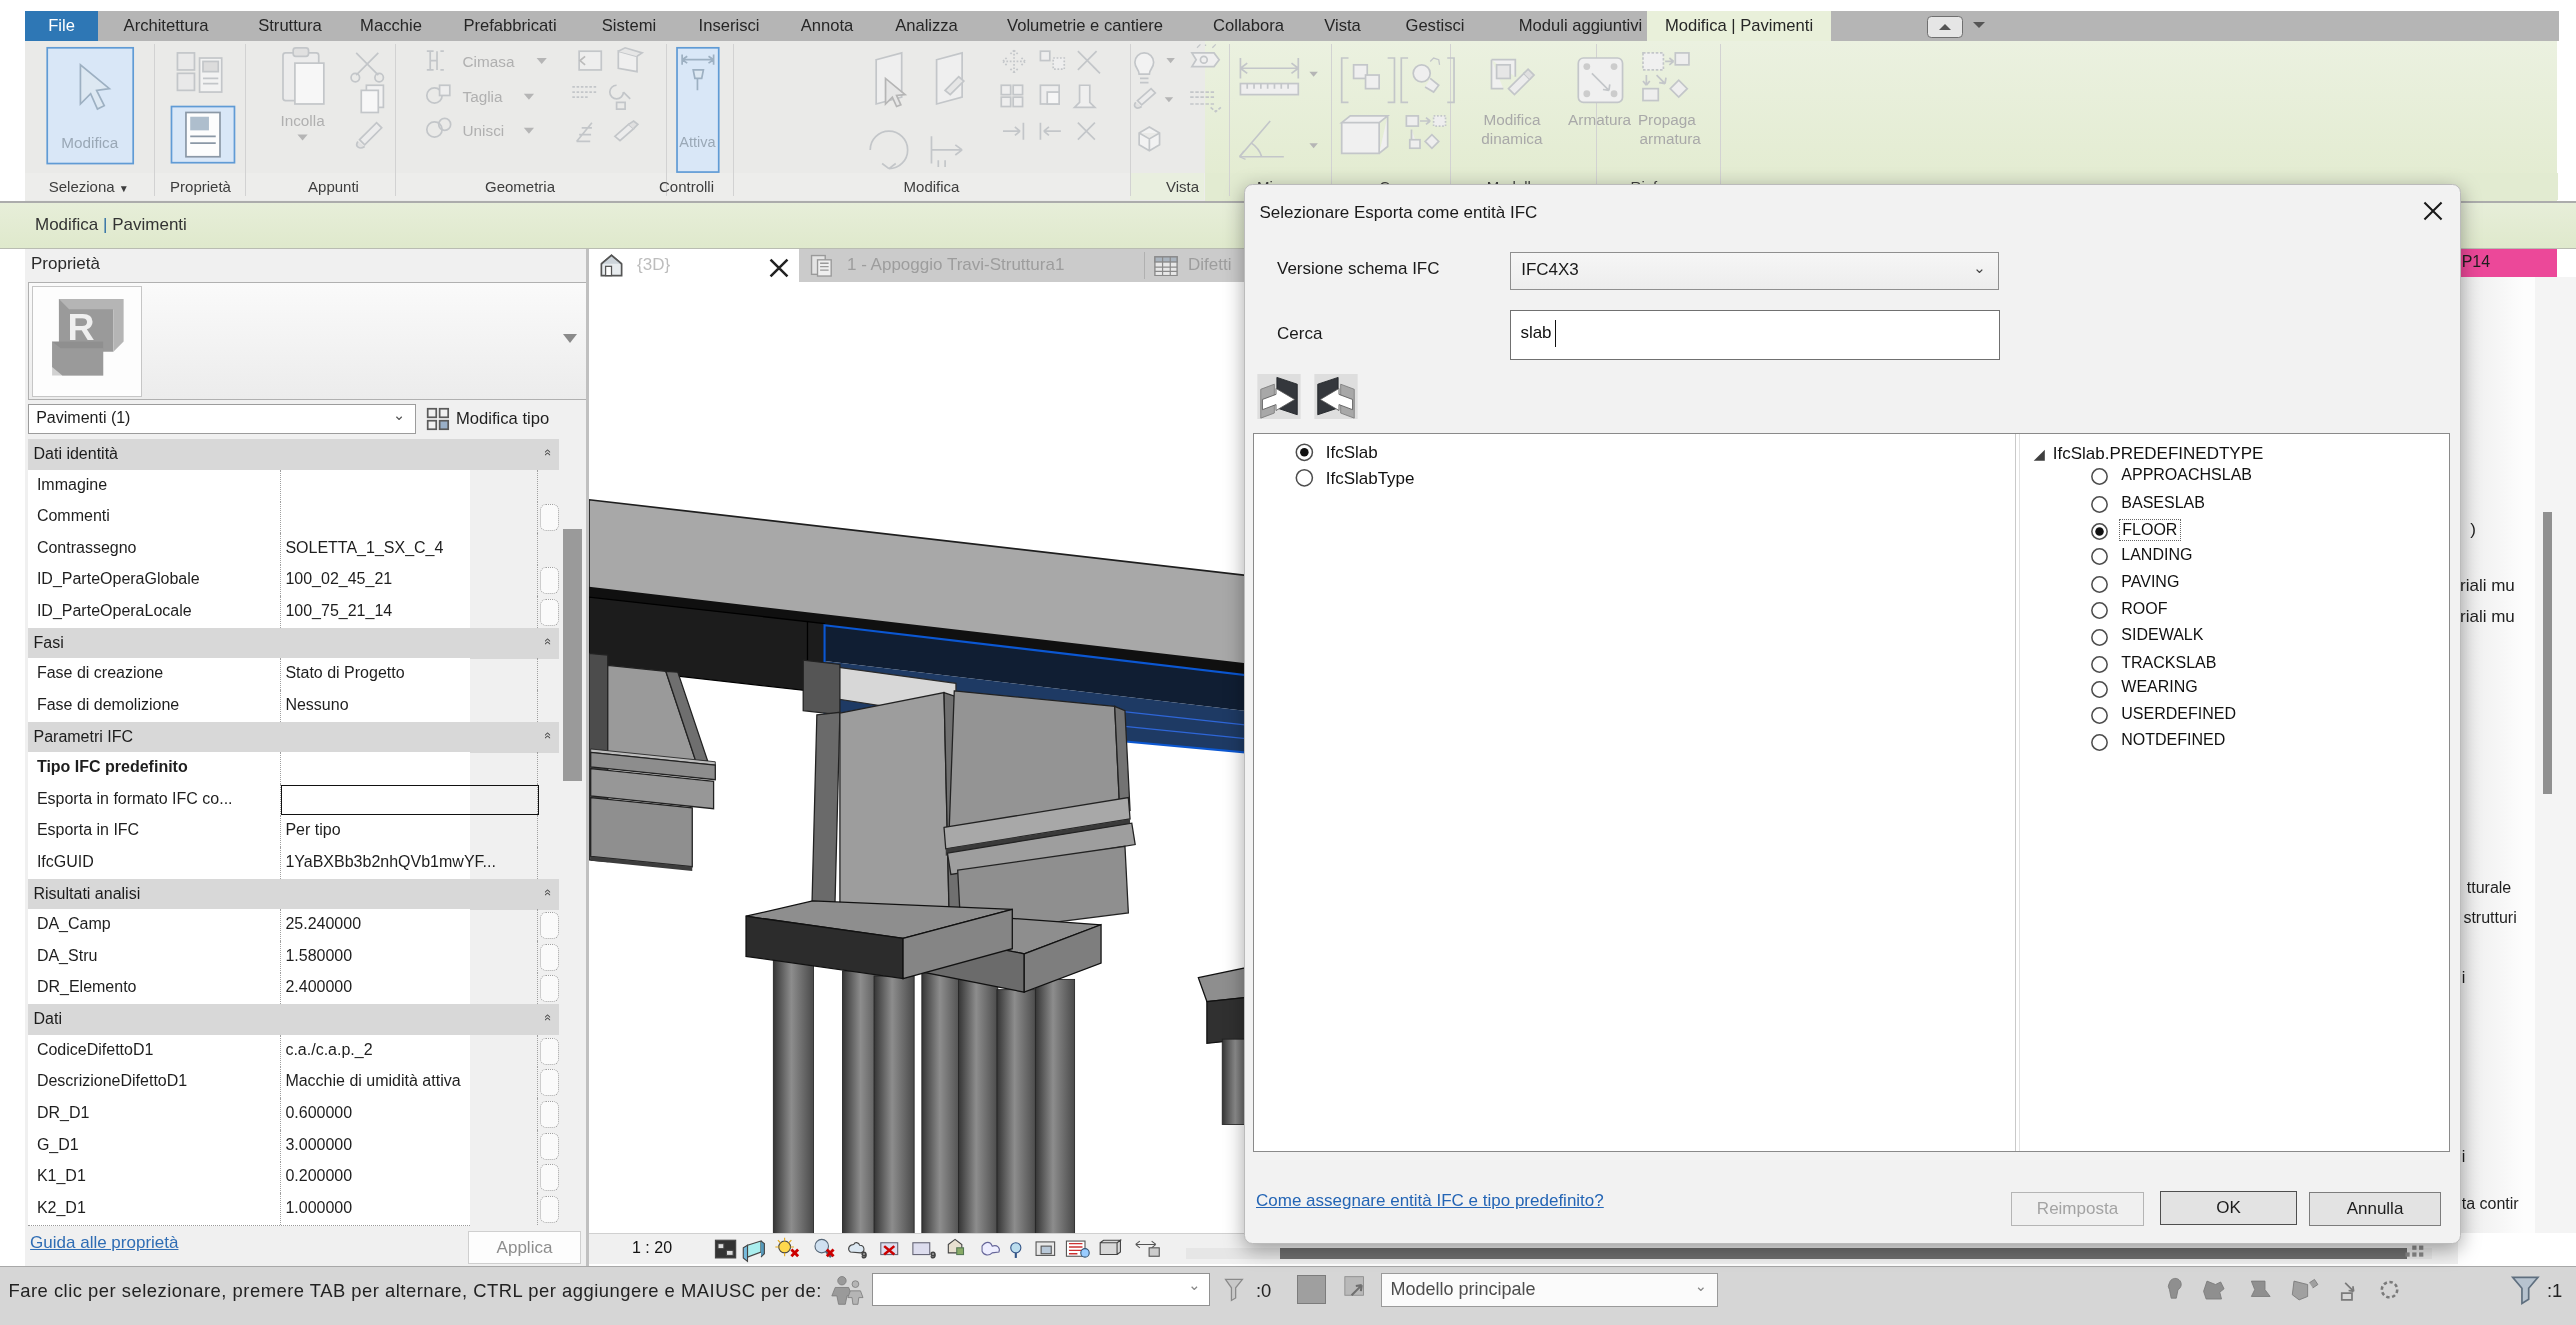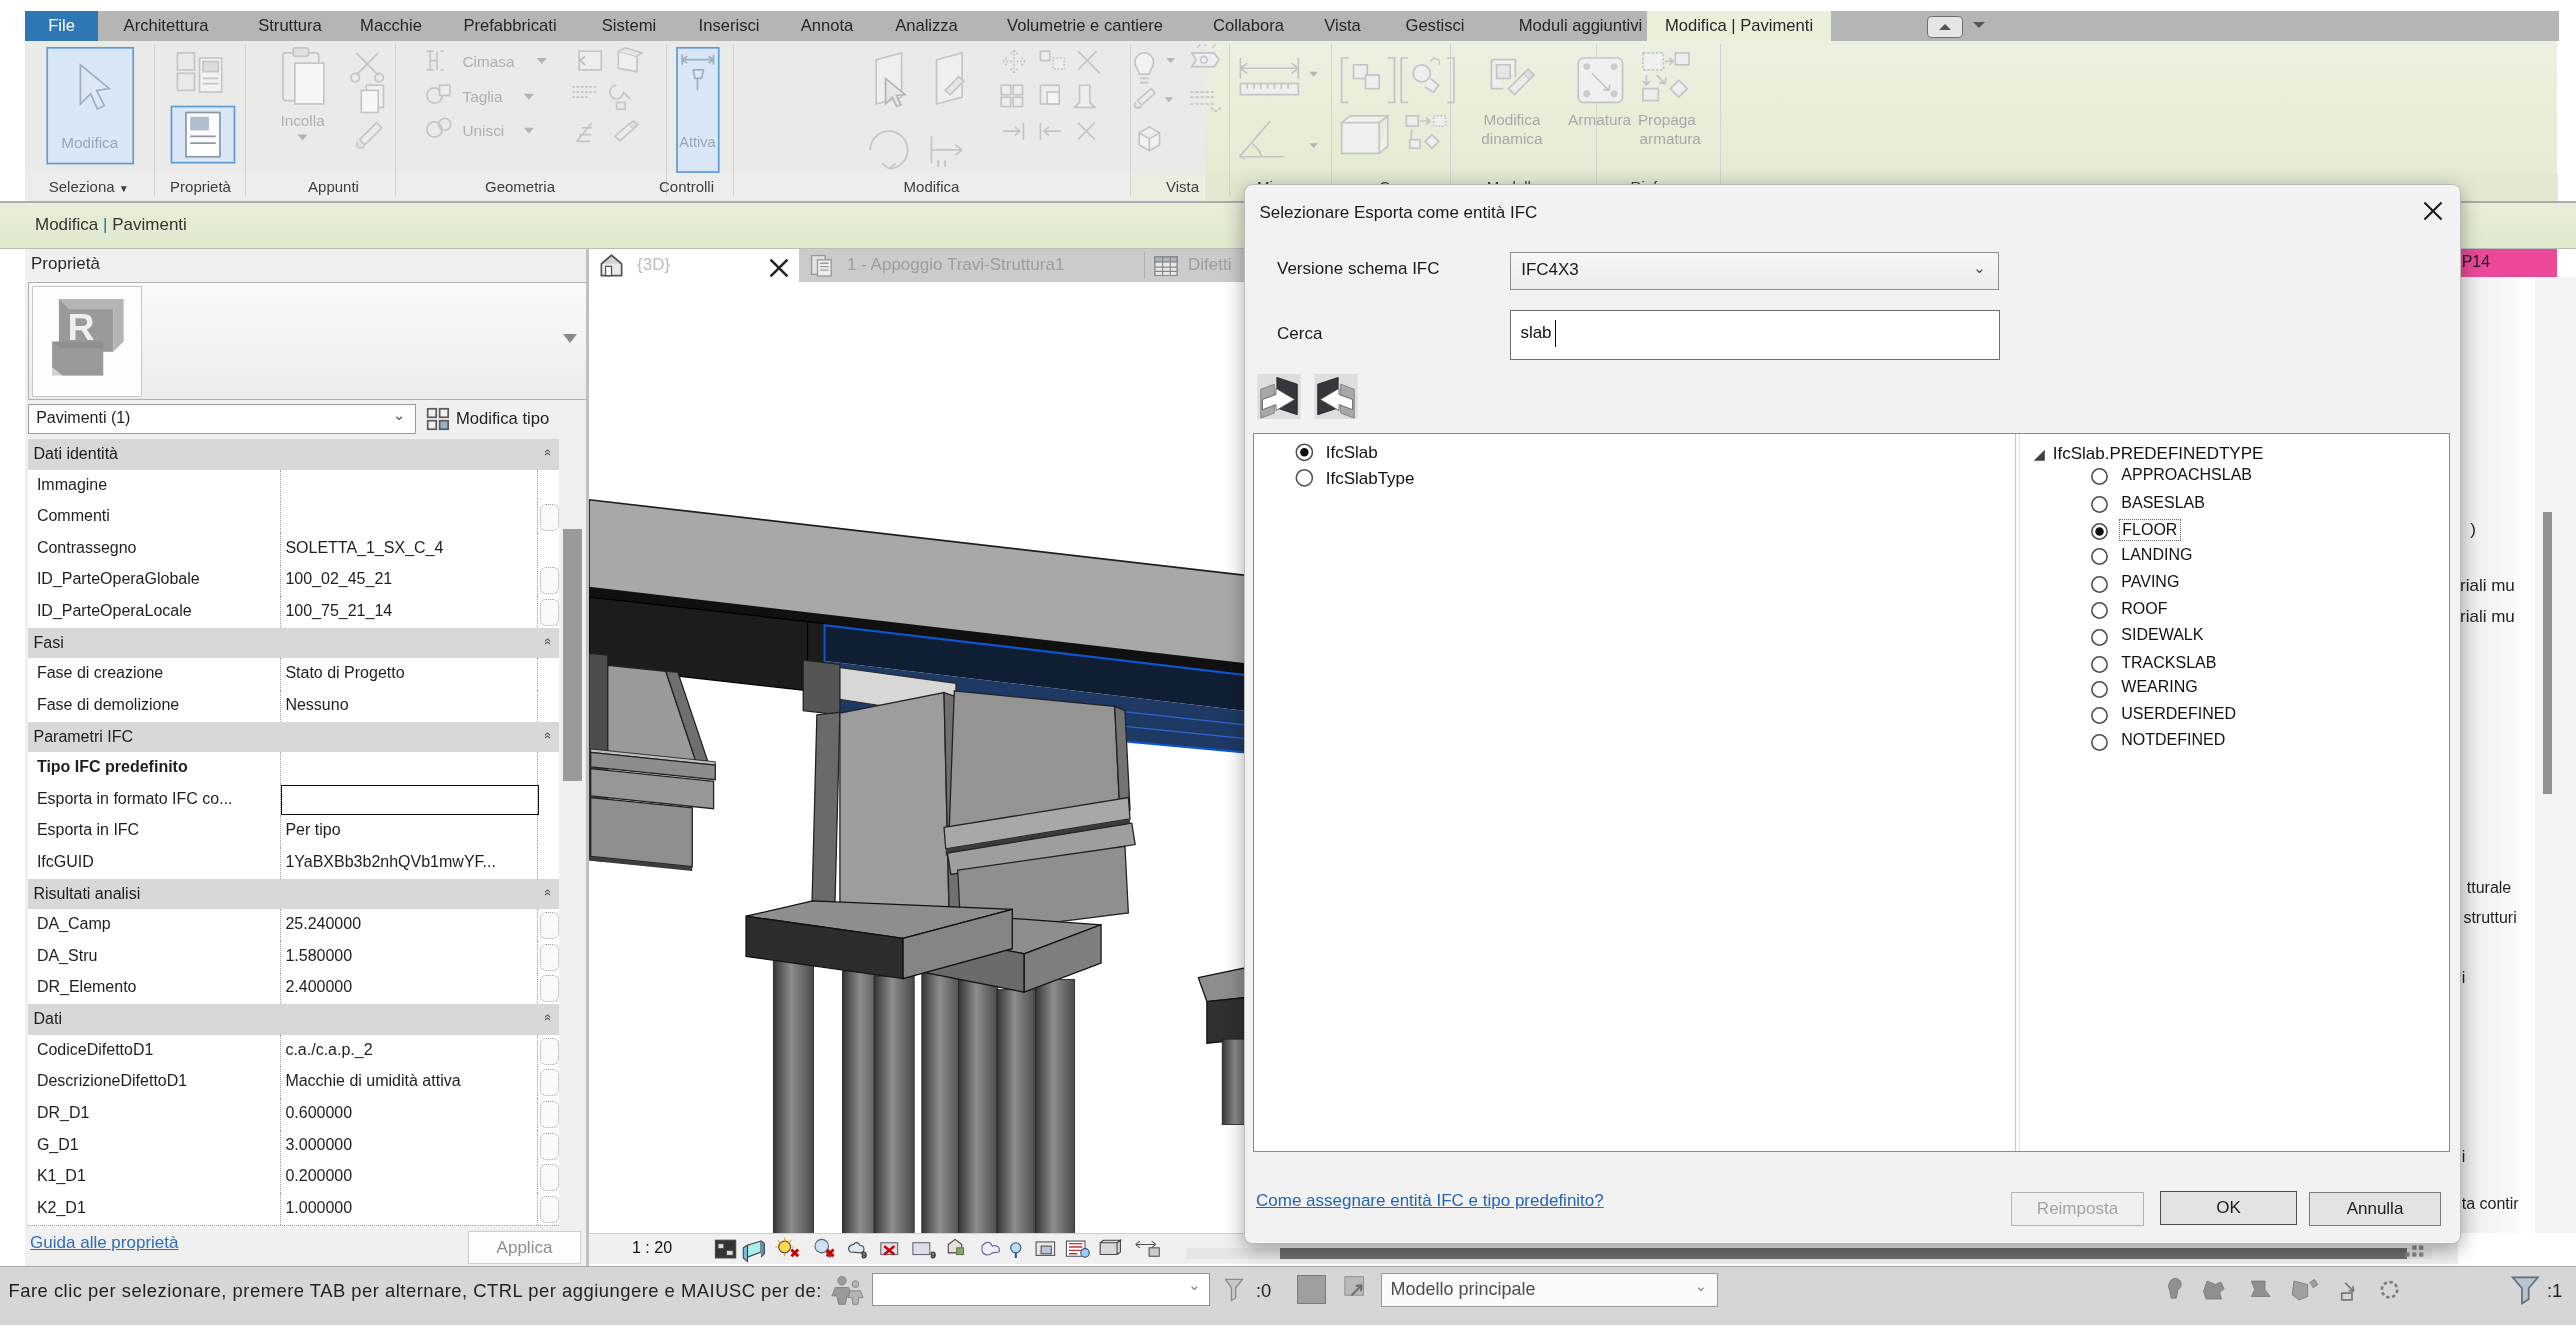--- a/index.html
+++ b/index.html
@@ -13,21 +13,21 @@
   
   #ribbon{left:25px;top:41px;width:2551px;height:160px;background:#eaeae8;border-bottom:0.9px solid #c3c3c3;}
   .gsep{position:absolute;top:3.4px;width:0.9px;height:152px;background:#d2d2d2;}
   .glabel{position:absolute;top:135px;height:22px;line-height:22px;font-size:15px;color:#3d3d3d;
           text-align:center;white-space:nowrap;}
   
   #greenband{left:0;top:203px;width:2576px;height:45px;background:linear-gradient(180deg,#e7eed9,#dfe9cc);border-bottom:0.9px solid #b9bcb2;}
   #greenband .t{position:absolute;left:35px;top:12px;font-size:17px;color:#333;}
   
   #palette{left:25px;top:249px;width:562px;height:1017px;background:#f0f0f0;}
-  .prow{position:absolute;left:3.4px;width:531px;height:32px;background:#fff;font-size:16px;}
+  .prow{position:absolute;left:3.4px;width:442px;height:32px;background:#fff;font-size:16px;}
   .prow .lab{position:absolute;left:8.5px;top:6px;color:#1e1e1e;white-space:nowrap;overflow:hidden;}
   .prow .val{position:absolute;left:257px;top:6px;color:#1e1e1e;white-space:nowrap;overflow:hidden;width:248px;}
   .psec{position:absolute;left:3.4px;width:531px;height:31px;background:#d8d8d8;font-size:16px;}
   .psec .lab{position:absolute;left:5.1px;top:6px;color:#1c1c1c;}
   .psec .chev{position:absolute;right:6.8px;top:6px;color:#444;font-size:12.8px;}
   .dotline{border-bottom:0.9px dotted #9a9a9a;}
   
   #view{left:589px;top:249px;width:1869px;height:1014px;background:#fff;}
   
   #rightpanel{left:2460px;top:249px;width:116px;height:984px;background:#fff;}

